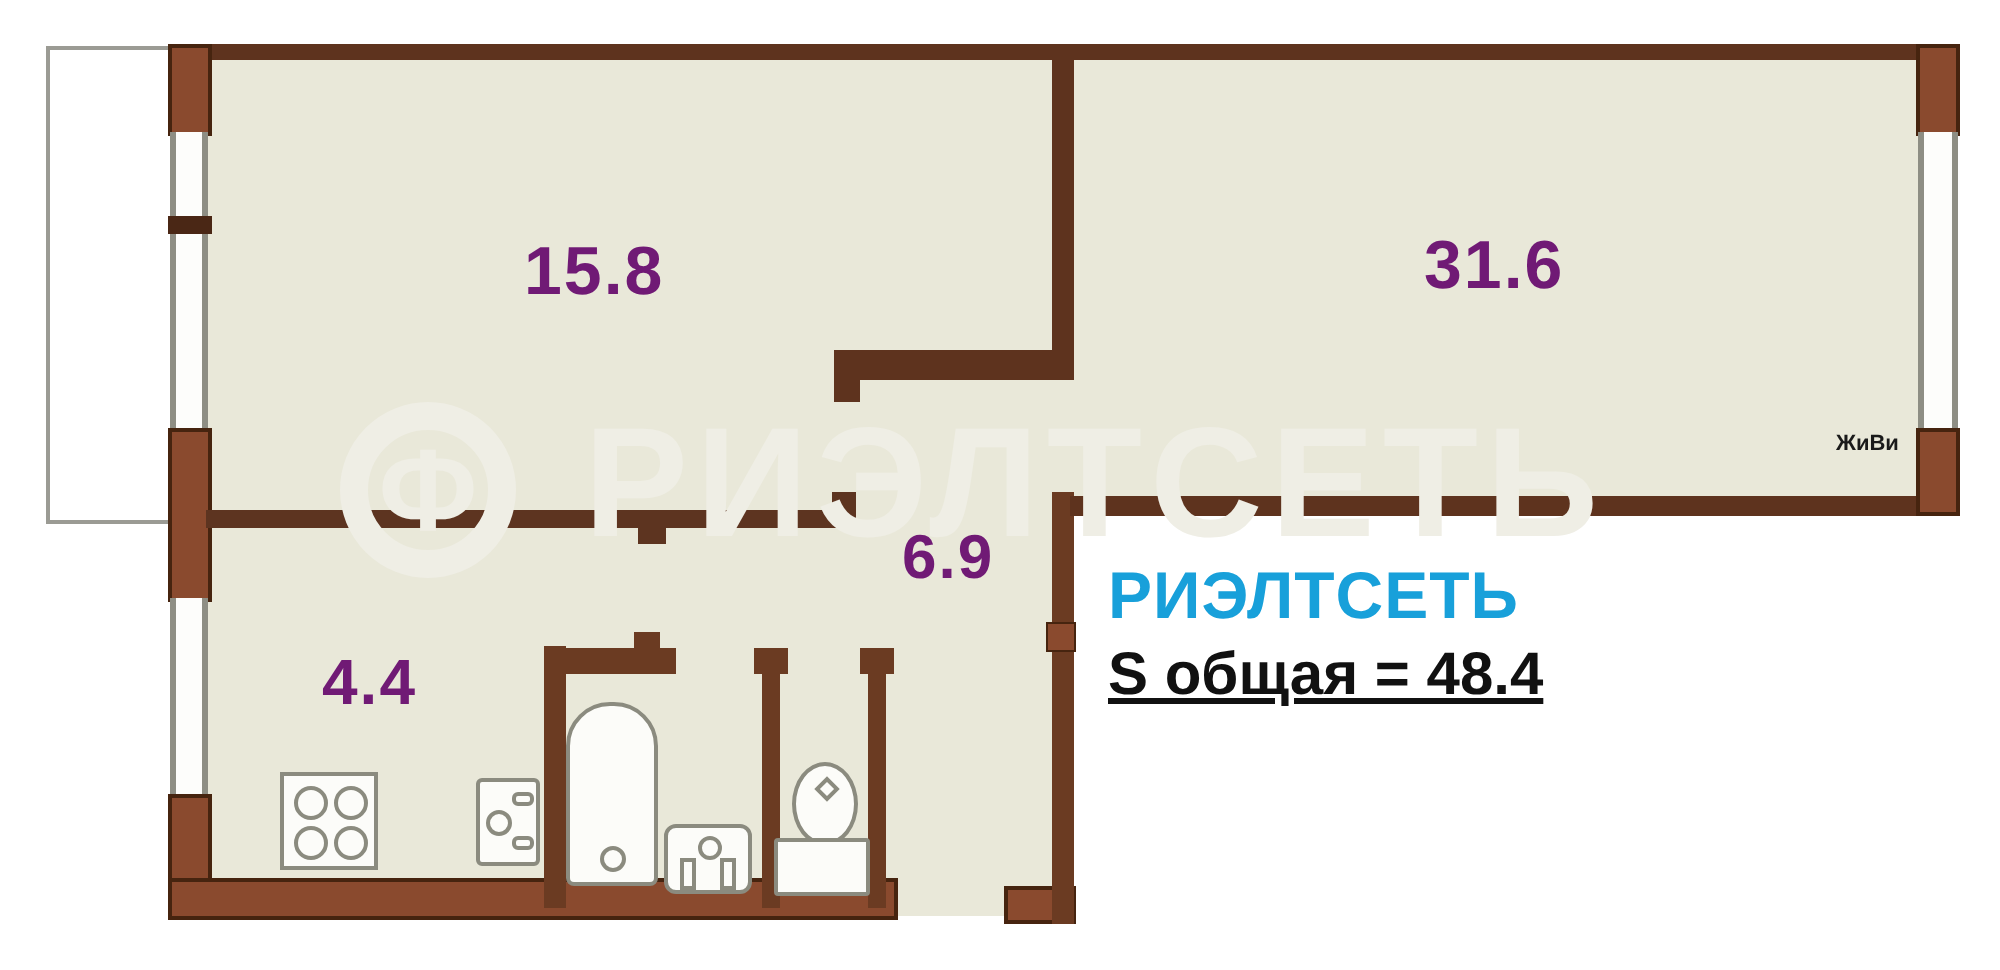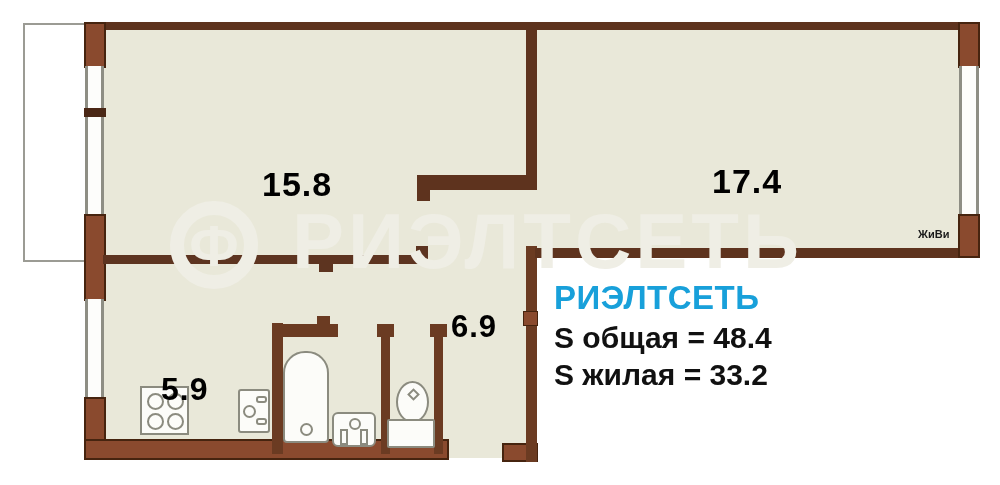--- a/index.html
+++ b/index.html
@@ -12,21 +12,21 @@
   .pier{background:#8a4a2e;border:2px solid #46240f;z-index:3;}
   .wallh{background:#5e331e;z-index:3;}
   .wallthin{background:#5d3420;z-index:3;}
   .win{background:#fdfdfb;border-left:3px solid #8e8e84;border-right:3px solid #8e8e84;z-index:3;}
   .balcony{background:#ffffff;border:2px solid #9b9b94;z-index:2;}
   
   .fix{background:#fcfcf9;border:2px solid #8b8b7f;z-index:4;}
   .fixpart{position:absolute;box-sizing:border-box;background:#fcfcf9;border:2px solid #8b8b7f;}
   .circ{border-radius:50%;}
   
-  .lbl{z-index:6;font-weight:bold;color:#000000;letter-spacing:1px;margin-top:48px;}
+  .lbl{z-index:6;font-weight:bold;color:#701a75;letter-spacing:1px;}
   .wm{z-index:5;color:#efeee5;}
   .brand{z-index:6;font-weight:bold;color:#18a0da;}
   .infoline{z-index:6;font-weight:bold;color:#111111;}
   .badge{z-index:6;font-weight:bold;color:#1a1a1a;font-size:11px;}
 </style>
 </head>
 <body>
 
 <div class="plan">
 
@@ -87,22 +87,21 @@
   <div class="abs fix circ" style="left:396px;top:381px;width:33px;height:42px;z-index:4;">
     <div class="fixpart" style="left:11px;top:7px;width:9px;height:9px;transform:rotate(45deg);"></div>
   </div>
   <div class="abs fix" style="left:387px;top:419px;width:48px;height:29px;border-radius:2px;z-index:5;"></div>
 
   <div class="abs wm circ" style="left:170px;top:201px;width:88px;height:88px;border:14px solid #efeee5;"></div>
   <div class="abs wm" style="left:186px;top:208px;width:56px;font-size:58px;font-weight:bold;text-align:center;line-height:76px;">Ф</div>
   <div class="abs wm" style="left:292px;top:206px;font-size:78px;font-weight:bold;letter-spacing:4px;line-height:0.92;">РИЭЛТСЕТЬ</div>
 
   <div class="abs lbl" style="left:262px;top:117px;font-size:34px;">15.8</div>
-  <div class="abs lbl" style="left:712px;top:114px;font-size:34px;">17.4</div>
+  <div class="abs lbl" style="left:712px;top:114px;font-size:34px;">31.6</div>
   <div class="abs lbl" style="left:451px;top:261px;font-size:31px;">6.9</div>
-  <div class="abs lbl" style="left:161px;top:323px;font-size:32px;">5.9</div>
-  <div class="abs badge" style="left:918px;top:228px;">ЖиВи</div>
+  <div class="abs lbl" style="left:161px;top:323px;font-size:32px;">4.4</div>
+  <div class="abs badge" style="left:918px;top:216px;">ЖиВи</div>
 
   <div class="abs brand" style="left:554px;top:279px;font-size:33px;letter-spacing:0.5px;">РИЭЛТСЕТЬ</div>
-  <div class="abs infoline" style="left:554px;top:321px;font-size:30px;">S общая = 48.4</div>
-  <div class="abs infoline" style="left:554px;top:358px;font-size:30px;">S жилая = 33.2</div>
+  <div class="abs infoline" style="left:554px;top:321px;font-size:30px;text-decoration:underline;">S общая = 48.4</div>
 
 </div>
 
 </body></html>

